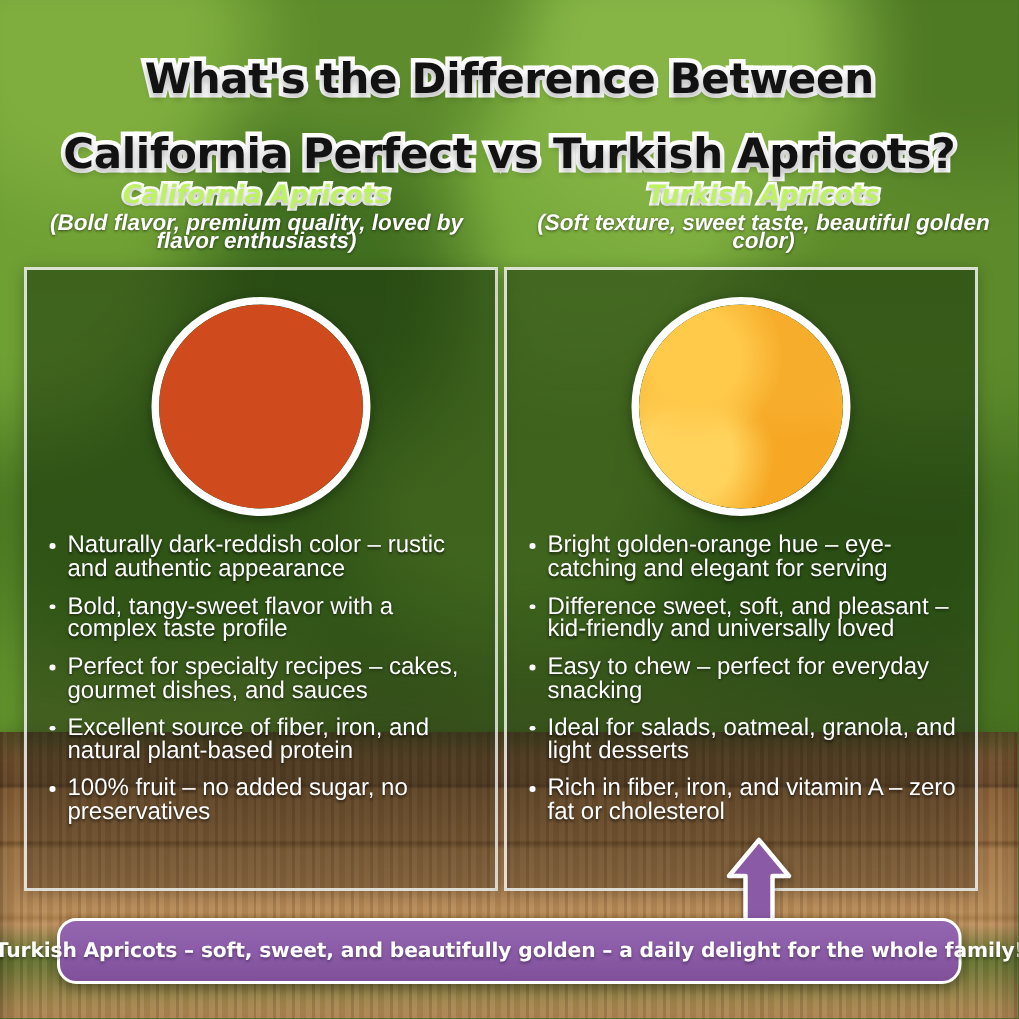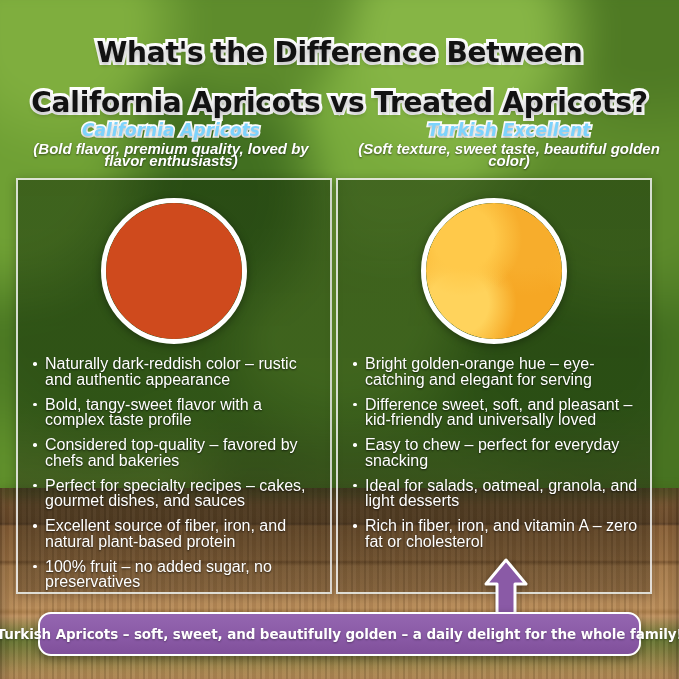--- a/index.html
+++ b/index.html
@@ -64,21 +64,21 @@
     margin-top:12px;
   }
 
   
   .col-head{
     position:absolute;top:120px;width:318px;text-align:center;z-index:6;
   }
   #head-left{left:12px;}
   #head-right{left:350px;}
   .col-title{
-    display:block;color:#7dd3fc;
+    display:block;color:#bef264;
     font-family:"DejaVu Sans",sans-serif;
     font-weight:bold;font-size:17px;line-height:20px;font-style:italic;
     -webkit-text-stroke:3.4px #ffffff;paint-order:stroke fill;
     text-shadow:0 2px 3px rgba(0,0,0,.28);
   }
   .col-sub{
     display:block;margin-top:3px;color:#ffffff;
     font-size:15px;line-height:12px;font-style:italic;font-weight:bold;
     text-shadow:0 1px 2px rgba(0,0,0,.55);
   }
@@ -160,40 +160,39 @@
 </head>
 <body>
 
 <div id="bg">
   <div class="green"></div>
   <div class="wood"></div>
 </div>
 
 <div id="headline">
   <span class="h-line">What's the Difference Between</span>
-  <span class="h-line">California Apricots vs Treated Apricots?</span>
+  <span class="h-line">California Perfect vs Turkish Apricots?</span>
 </div>
 
 <div class="col-head" id="head-left">
   <span class="col-title">California Apricots</span>
   <span class="col-sub">(Bold flavor, premium quality, loved by flavor enthusiasts)</span>
 </div>
 <div class="col-head" id="head-right">
-  <span class="col-title">Turkish Excellent</span>
+  <span class="col-title">Turkish Apricots</span>
   <span class="col-sub">(Soft texture, sweet taste, beautiful golden color)</span>
 </div>
 
 <div class="panel" id="panel-left">
   <div class="photo">
     <i class="cal" style="inset:0"></i>
   </div>
   <ul class="bullets" id="bullets-left">
       <li>Naturally dark-reddish color – rustic and authentic appearance</li>
       <li>Bold, tangy-sweet flavor with a complex taste profile</li>
-      <li>Considered top-quality – favored by chefs and bakeries</li>
       <li>Perfect for specialty recipes – cakes, gourmet dishes, and sauces</li>
       <li>Excellent source of fiber, iron, and natural plant-based protein</li>
       <li>100% fruit – no added sugar, no preservatives</li>
     </ul>
 </div>
 
 <div class="panel" id="panel-right">
   <div class="photo">
     <i class="tur" style="inset:0"></i>
   </div>

